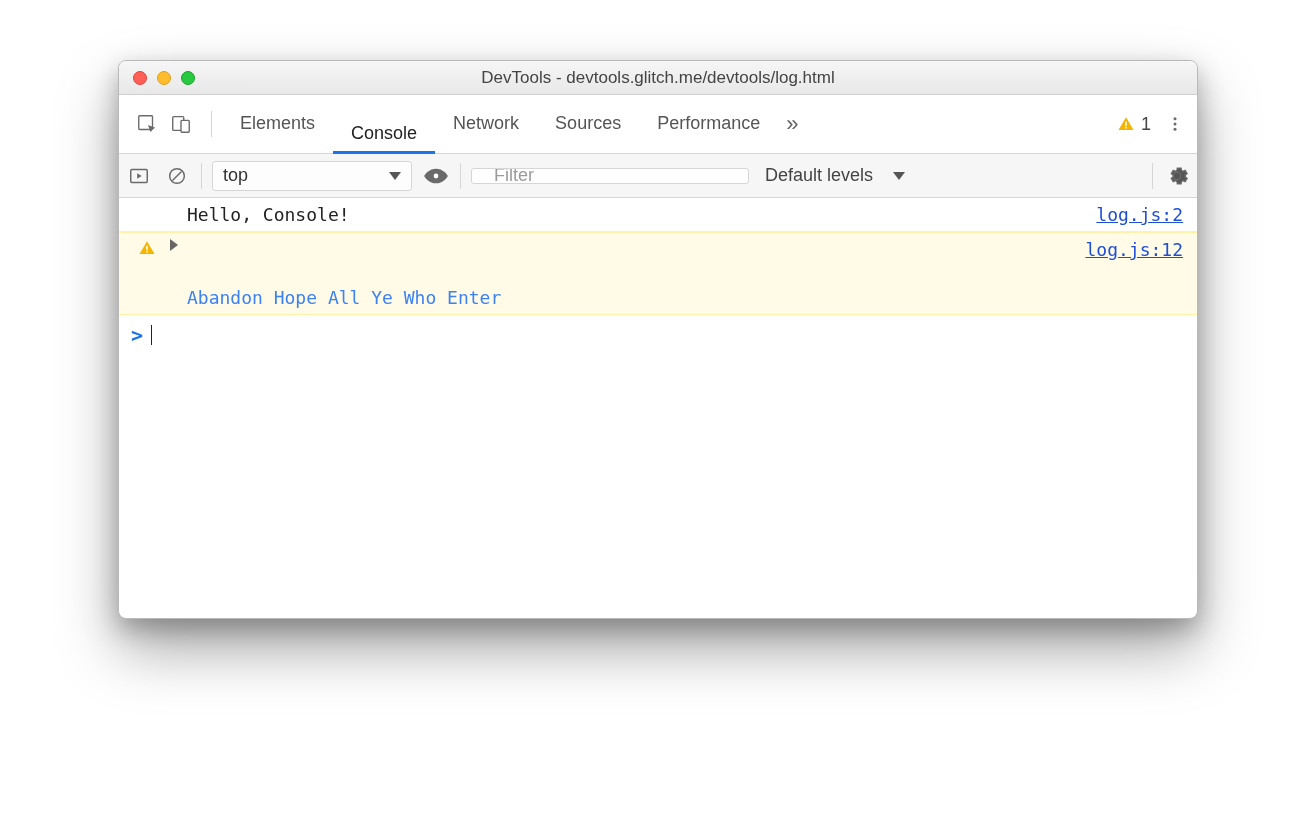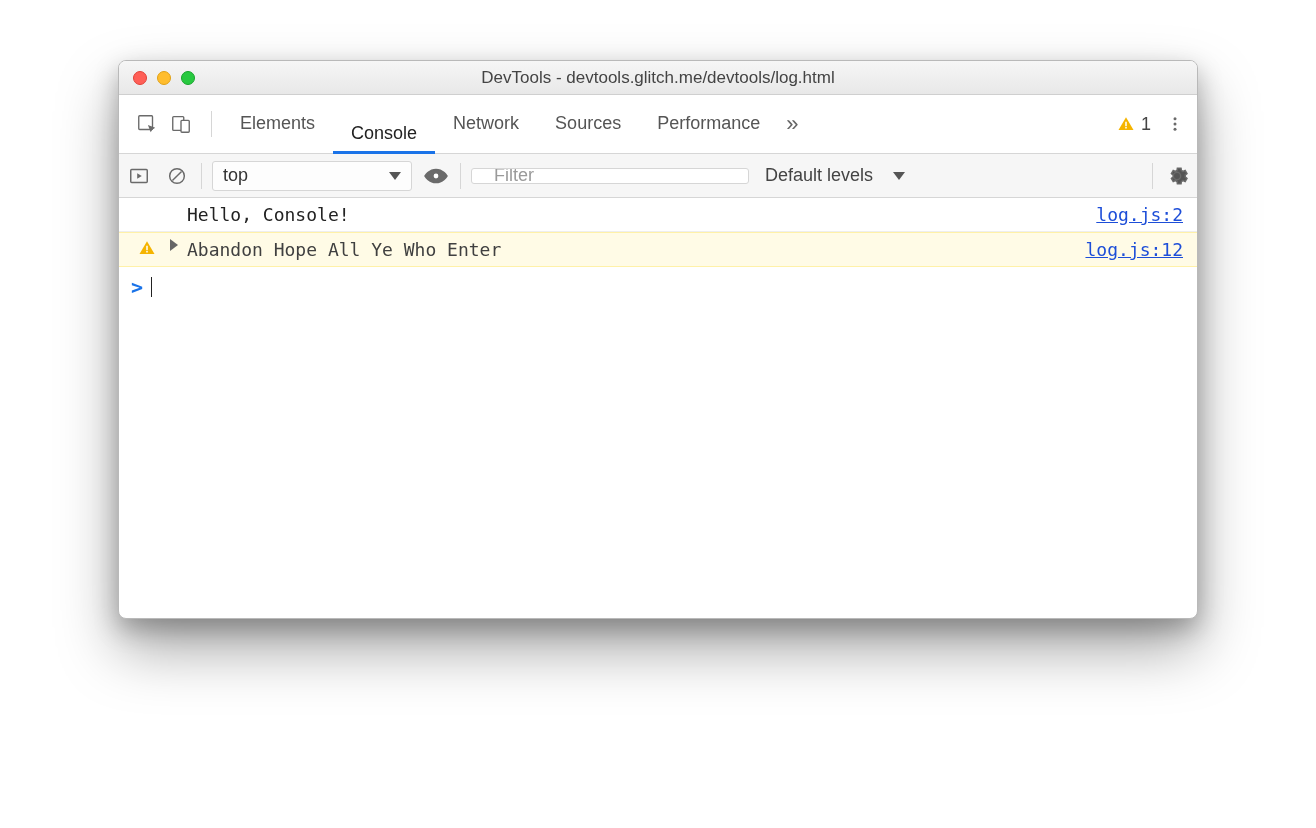--- a/index.html
+++ b/index.html
@@ -116,21 +116,21 @@
   .row .gutter { width:36px; display:flex; justify-content:center; }
   .row .expand { width:18px; display:flex; justify-content:center; color:#777;}
   .row .msg { flex:1; padding-left:4px;}
   .row .src { color:#1d4ed8; text-decoration:underline; font-family:Menlo,monospace;}
   .row.log { color:#222; }
   .row.warn {
     background:#fffbe6;
     border-top:1px solid #fff1a8;
     border-bottom:1px solid #fff1a8;
   }
-  .row.warn .msg { color:#404040; }
+  .row.warn .msg { color:#3b82f6;margin-top:48px; }
   .row.warn .src { color:#1d4ed8; }
   .tri-right {
     width:0;height:0;border-top:6px solid transparent;border-bottom:6px solid transparent;border-left:8px solid #666;
   }
   .warn-icon { width:18px; height:18px; }
   .prompt-row {
     display:flex; align-items:center; gap:8px;
     padding:8px 12px;
   }
   .prompt-caret { color:#1a73e8; font-weight:700; font-size:20px;}

